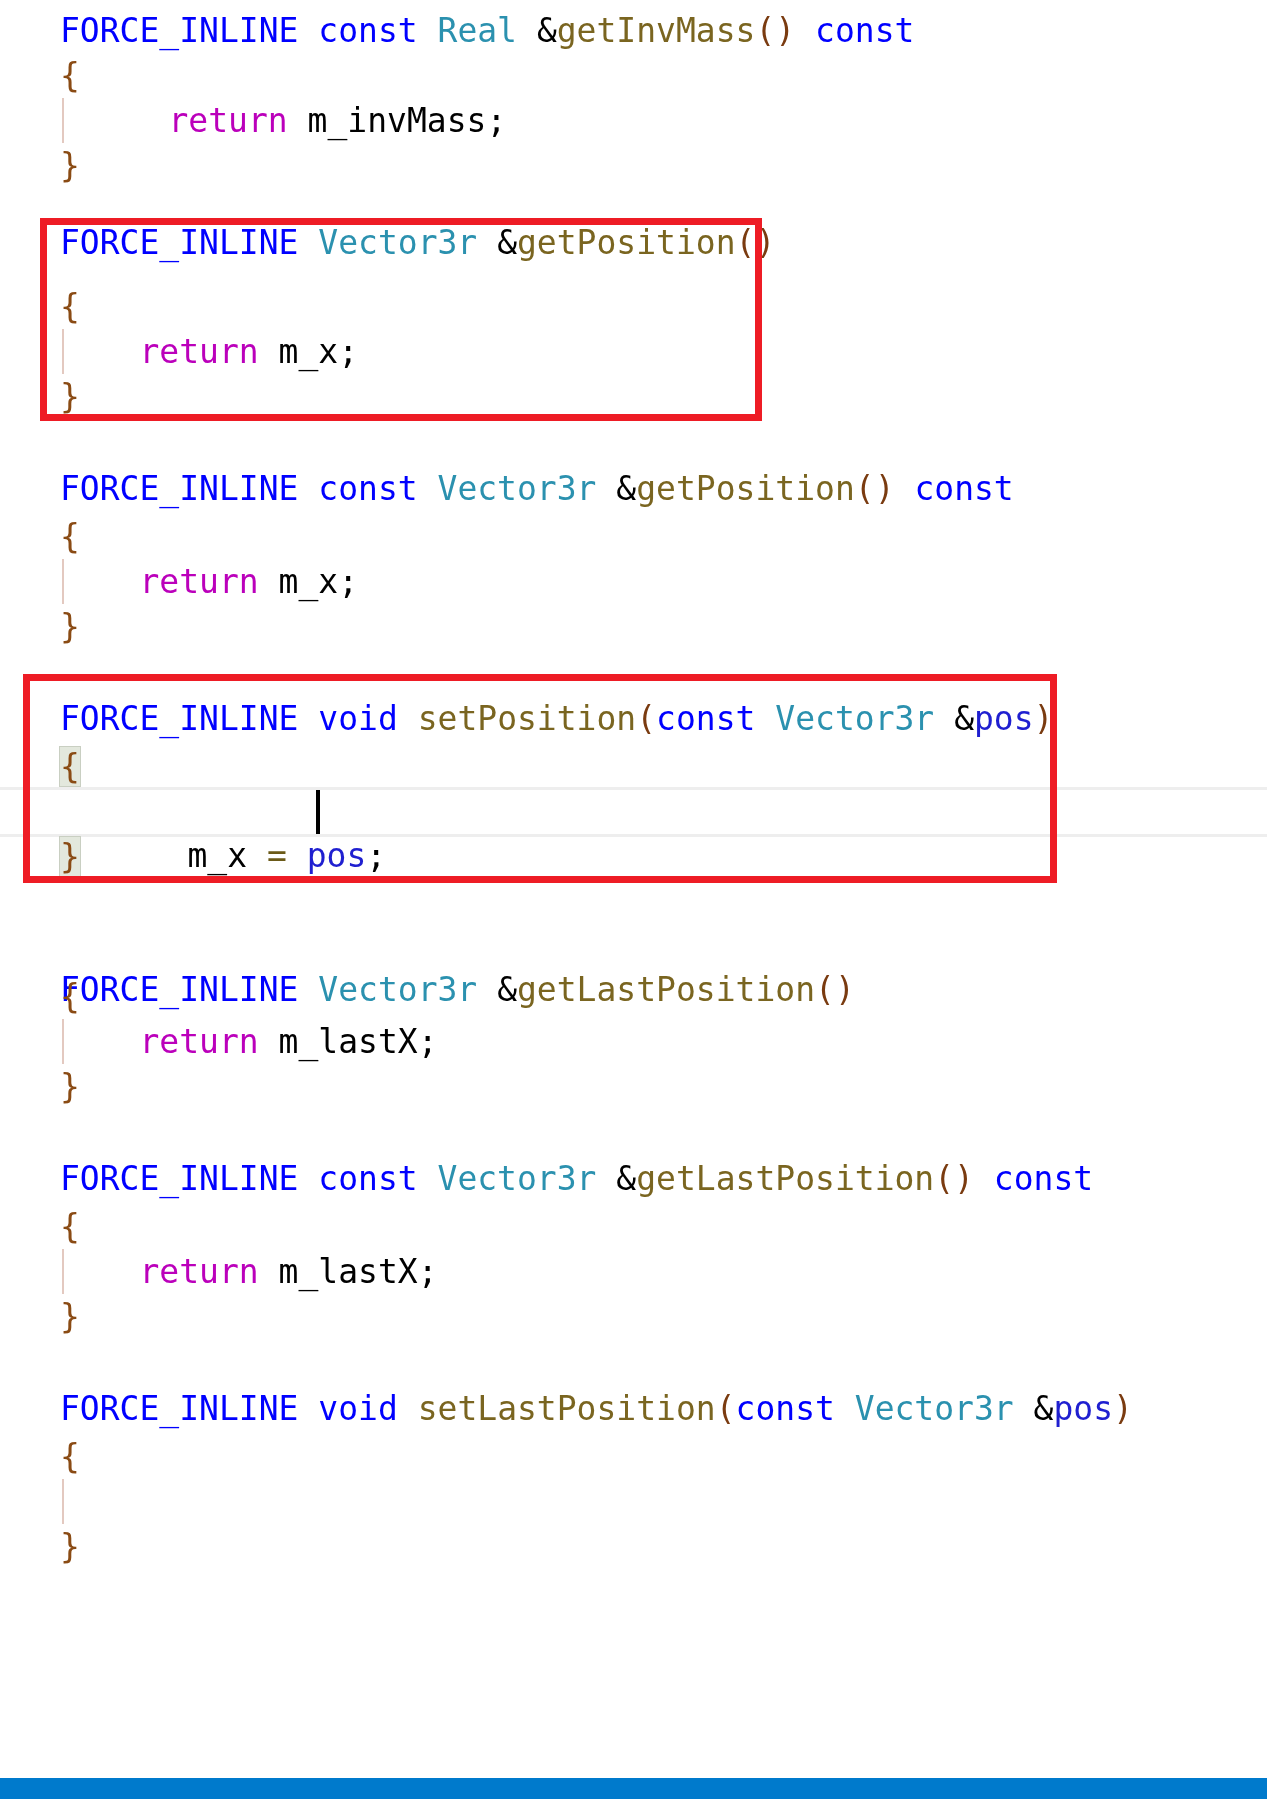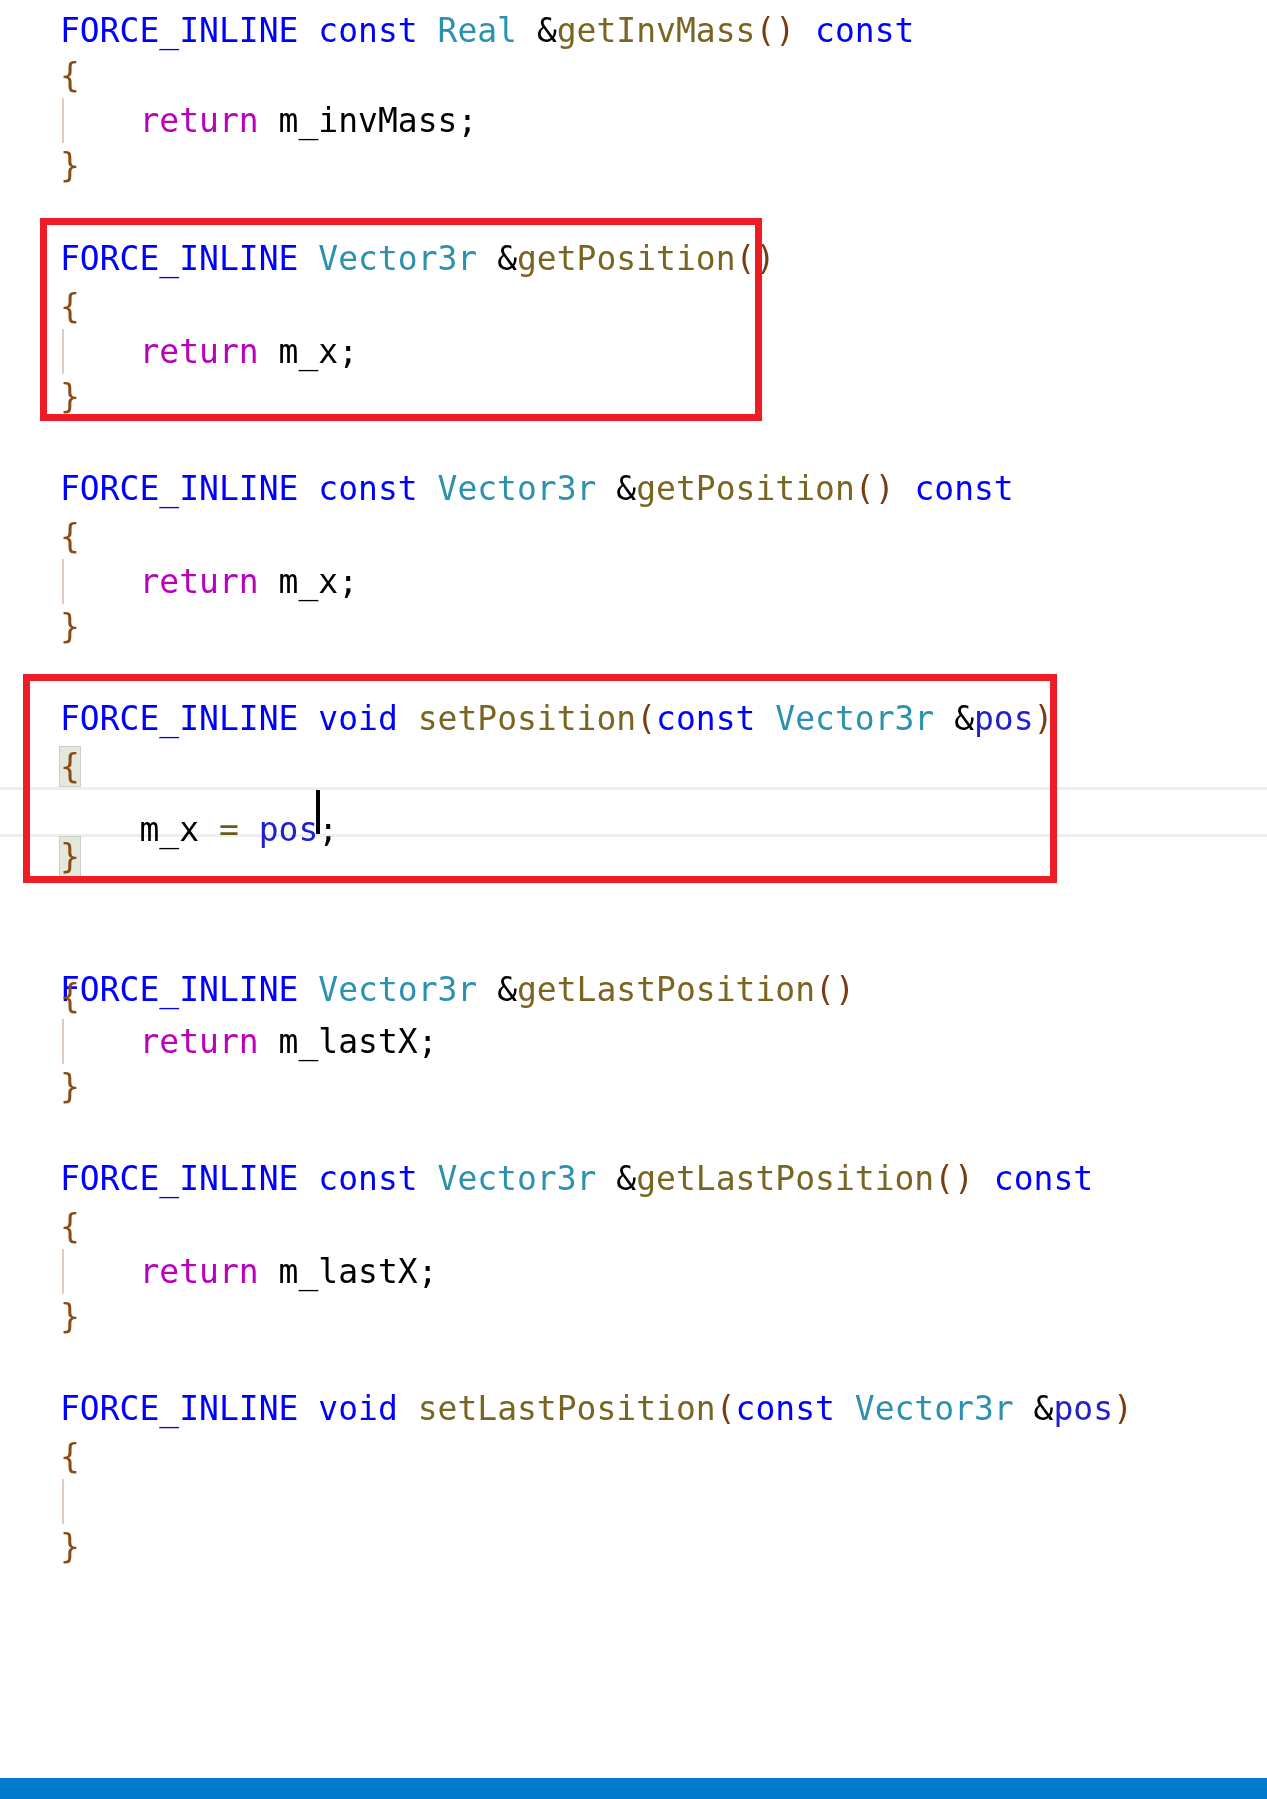--- a/index.html
+++ b/index.html
@@ -120,36 +120,36 @@
     <div class="indent-guide" style="left: 62px; top: 98px; height: 45px;"></div>
     <div class="indent-guide" style="left: 62px; top: 329px; height: 45px;"></div>
     <div class="indent-guide" style="left: 62px; top: 559px; height: 45px;"></div>
     <div class="indent-guide" style="left: 62px; top: 789px; height: 45px;"></div>
     <div class="indent-guide" style="left: 62px; top: 1019px; height: 45px;"></div>
     <div class="indent-guide" style="left: 62px; top: 1249px; height: 45px;"></div>
     <div class="indent-guide" style="left: 62px; top: 1479px; height: 45px;"></div>
     <div id="current-line" style="top: 787px; height: 50px;"></div>
     <div class="code-line" style="top: 8px;"><span class="txt"><span class="t-kw">FORCE_INLINE</span><span class="t-plain"> </span><span class="t-kw">const</span><span class="t-plain"> </span><span class="t-type">Real</span><span class="t-plain"> </span><span class="t-plain">&amp;</span><span class="t-fn">getInvMass</span><span class="t-punct">()</span><span class="t-plain"> </span><span class="t-kw">const</span></span></div>
     <div class="code-line" style="top: 53px;"><span class="txt"><span class="t-brace">{</span></span></div>
-    <div class="code-line" style="top: 98px;"><span class="txt"><span class="t-plain">    </span><span class="t-ret">return</span><span class="t-plain"> </span><span class="t-plain">m_invMass;</span></span></div>
+    <div class="code-line" style="top: 98px; margin-left: 29px;"><span class="txt"><span class="t-plain">    </span><span class="t-ret">return</span><span class="t-plain"> </span><span class="t-plain">m_invMass;</span></span></div>
     <div class="code-line" style="top: 143px;"><span class="txt"><span class="t-brace">}</span></span></div>
     <div class="code-line" style="top: 188px;"><span class="txt"></span></div>
-    <div class="code-line" style="top: 236px;"><span class="txt"><span class="t-kw">FORCE_INLINE</span><span class="t-plain"> </span><span class="t-type">Vector3r</span><span class="t-plain"> </span><span class="t-plain">&amp;</span><span class="t-fn">getPosition</span><span class="t-punct">()</span></span></div>
+    <div class="code-line" style="top: 220px;"><span class="txt"><span class="t-kw">FORCE_INLINE</span><span class="t-plain"> </span><span class="t-type">Vector3r</span><span class="t-plain"> </span><span class="t-plain">&amp;</span><span class="t-fn">getPosition</span><span class="t-punct">()</span></span></div>
     <div class="code-line" style="top: 284px;"><span class="txt"><span class="t-brace">{</span></span></div>
     <div class="code-line" style="top: 329px;"><span class="txt"><span class="t-plain">    </span><span class="t-ret">return</span><span class="t-plain"> </span><span class="t-plain">m_x;</span></span></div>
     <div class="code-line" style="top: 374px;"><span class="txt"><span class="t-brace">}</span></span></div>
     <div class="code-line" style="top: 419px;"><span class="txt"></span></div>
     <div class="code-line" style="top: 466px;"><span class="txt"><span class="t-kw">FORCE_INLINE</span><span class="t-plain"> </span><span class="t-kw">const</span><span class="t-plain"> </span><span class="t-type">Vector3r</span><span class="t-plain"> </span><span class="t-plain">&amp;</span><span class="t-fn">getPosition</span><span class="t-punct">()</span><span class="t-plain"> </span><span class="t-kw">const</span></span></div>
     <div class="code-line" style="top: 514px;"><span class="txt"><span class="t-brace">{</span></span></div>
     <div class="code-line" style="top: 559px;"><span class="txt"><span class="t-plain">    </span><span class="t-ret">return</span><span class="t-plain"> </span><span class="t-plain">m_x;</span></span></div>
     <div class="code-line" style="top: 604px;"><span class="txt"><span class="t-brace">}</span></span></div>
     <div class="code-line" style="top: 649px;"><span class="txt"></span></div>
     <div class="code-line" style="top: 696px;"><span class="txt"><span class="t-kw">FORCE_INLINE</span><span class="t-plain"> </span><span class="t-kw">void</span><span class="t-plain"> </span><span class="t-fn">setPosition</span><span class="t-punct">(</span><span class="t-kw">const</span><span class="t-plain"> </span><span class="t-type">Vector3r</span><span class="t-plain"> </span><span class="t-plain">&amp;</span><span class="t-param">pos</span><span class="t-punct">)</span></span></div>
     <div class="code-line" style="top: 744px;"><span class="txt"><span class="t-brace-hl">{</span></span></div>
-    <div class="code-line" style="top: 807px;"><span class="txt"><span class="t-plain">    </span><span class="t-plain">m_x</span><span class="t-plain"> </span><span class="t-op">=</span><span class="t-plain"> </span><span class="t-param">pos</span><span class="t-plain">;</span></span></div>
+    <div class="code-line" style="top: 833px; margin-left: 48px;"><span class="txt"><span class="t-plain">    </span><span class="t-plain">m_x</span><span class="t-plain"> </span><span class="t-op">=</span><span class="t-plain"> </span><span class="t-param">pos</span><span class="t-plain">;</span></span></div>
     <div class="code-line" style="top: 834px;"><span class="txt"><span class="t-brace-hl">}</span></span></div>
     <div class="code-line" style="top: 879px;"><span class="txt"></span></div>
     <div class="code-line" style="top: 967px;"><span class="txt"><span class="t-kw">FORCE_INLINE</span><span class="t-plain"> </span><span class="t-type">Vector3r</span><span class="t-plain"> </span><span class="t-plain">&amp;</span><span class="t-fn">getLastPosition</span><span class="t-punct">()</span></span></div>
     <div class="code-line" style="top: 974px;"><span class="txt"><span class="t-brace">{</span></span></div>
     <div class="code-line" style="top: 1019px;"><span class="txt"><span class="t-plain">    </span><span class="t-ret">return</span><span class="t-plain"> </span><span class="t-plain">m_lastX;</span></span></div>
     <div class="code-line" style="top: 1064px;"><span class="txt"><span class="t-brace">}</span></span></div>
     <div class="code-line" style="top: 1109px;"><span class="txt"></span></div>
     <div class="code-line" style="top: 1156px;"><span class="txt"><span class="t-kw">FORCE_INLINE</span><span class="t-plain"> </span><span class="t-kw">const</span><span class="t-plain"> </span><span class="t-type">Vector3r</span><span class="t-plain"> </span><span class="t-plain">&amp;</span><span class="t-fn">getLastPosition</span><span class="t-punct">()</span><span class="t-plain"> </span><span class="t-kw">const</span></span></div>
     <div class="code-line" style="top: 1204px;"><span class="txt"><span class="t-brace">{</span></span></div>
     <div class="code-line" style="top: 1249px;"><span class="txt"><span class="t-plain">    </span><span class="t-ret">return</span><span class="t-plain"> </span><span class="t-plain">m_lastX;</span></span></div>

